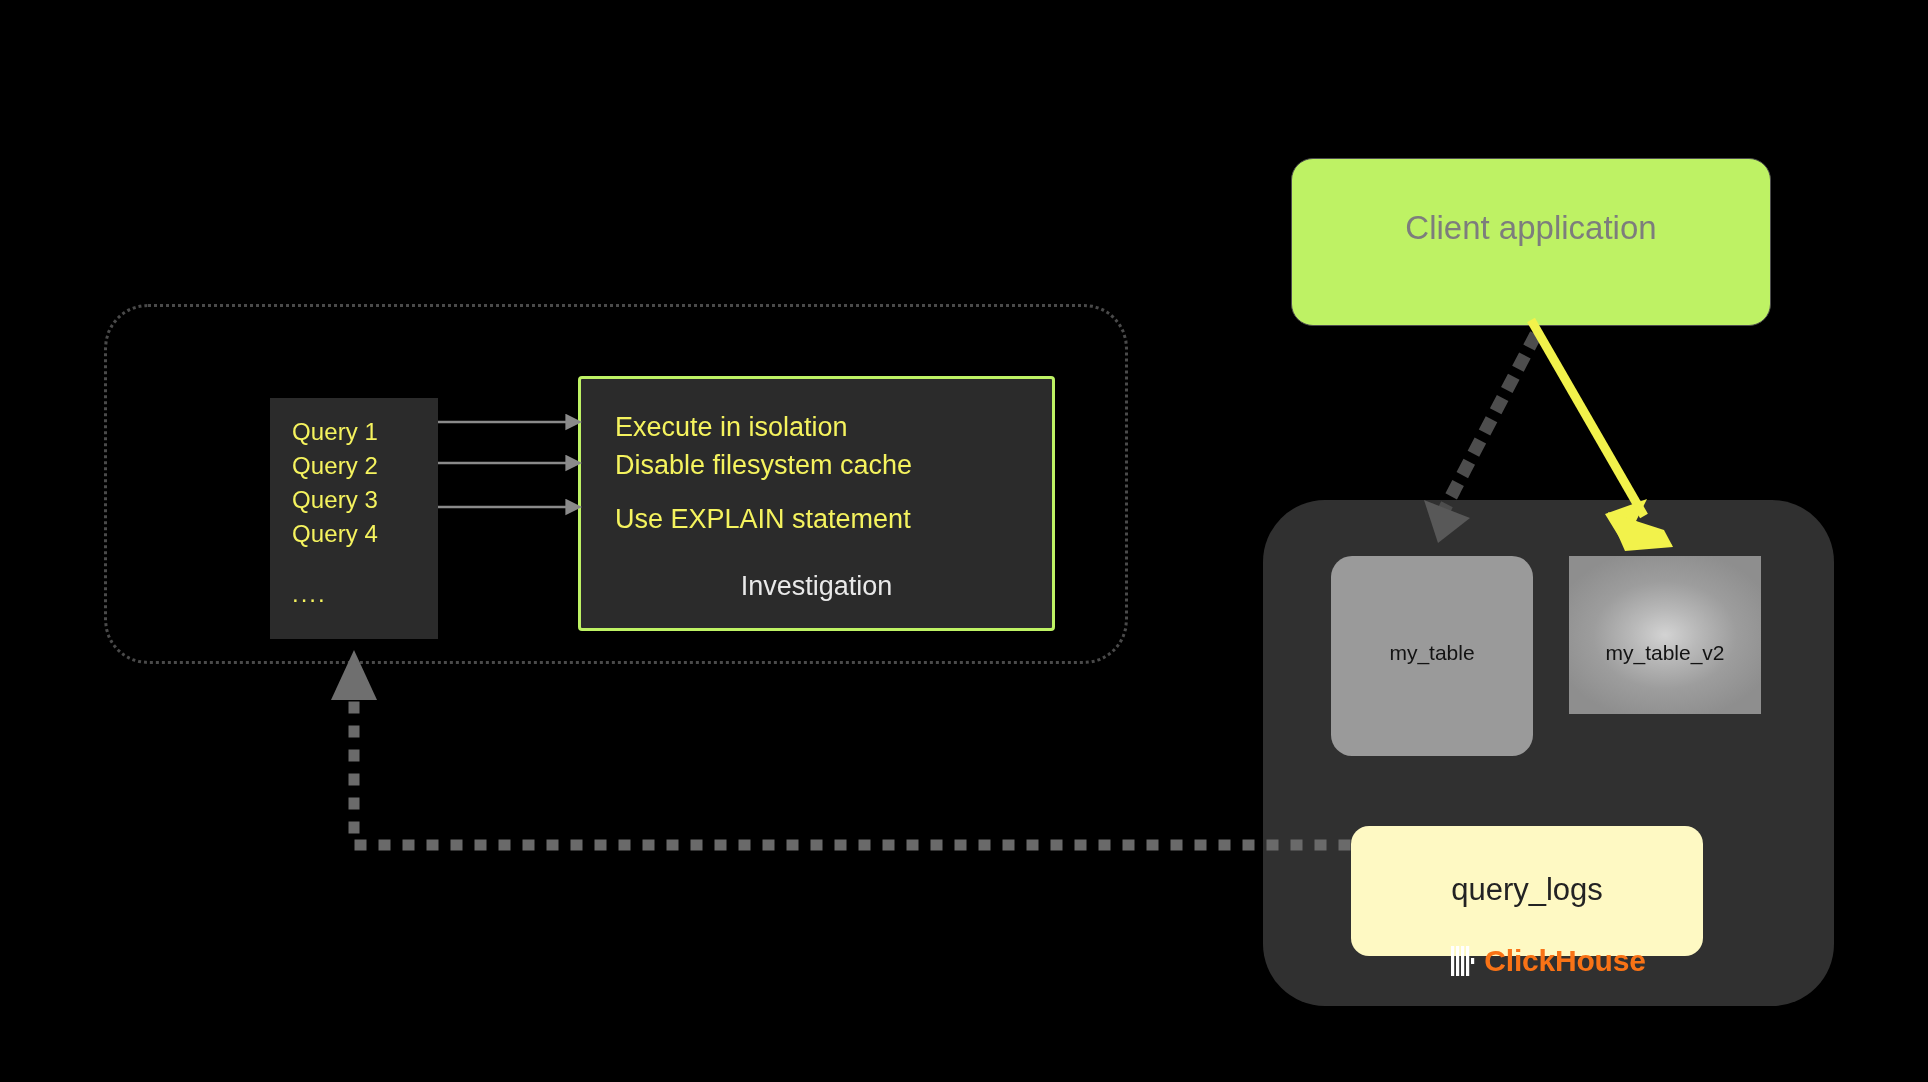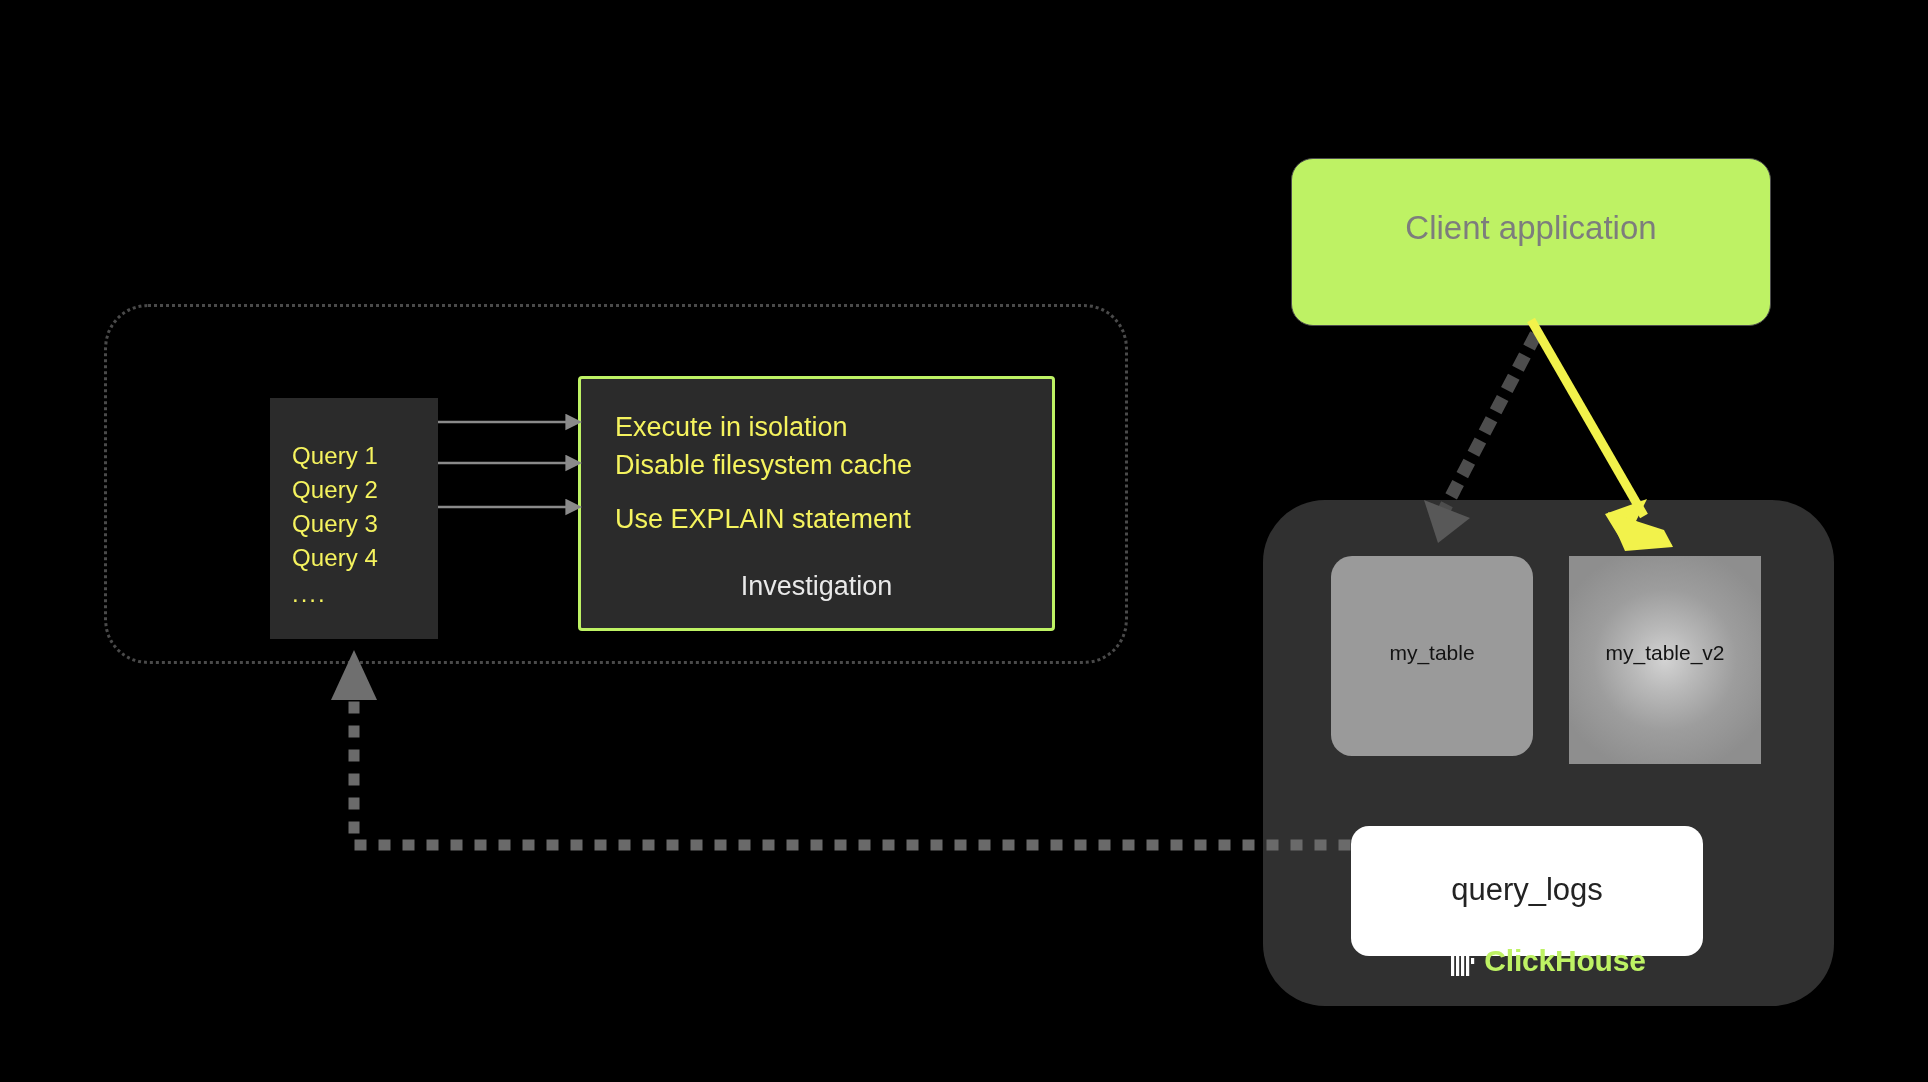--- a/index.html
+++ b/index.html
@@ -38,21 +38,20 @@
     background: #2b2b2b;
     box-sizing: border-box;
   }
   .query-item {
     position: absolute;
     left: 22px;
     color: #f5f35e;
     font-size: 24px;
     white-space: nowrap;
     letter-spacing: 0.1px;
-    margin-top: 24px;
   }
   #query-dots {
     position: absolute;
     left: 22px;
     top: 182px;
     color: #f5f35e;
     font-size: 24px;
     letter-spacing: 2px;
   }
 
@@ -127,38 +126,38 @@
     width: 202px;
     height: 200px;
     background: #9a9a9a;
     border-radius: 21px;
   }
   #my-table-v2 {
     position: absolute;
     left: 306px;
     top: 56px;
     width: 192px;
-    height: 208px;
+    height: 158px;
     background: radial-gradient(ellipse 60% 55% at 50% 50%, #d3d3d3 0%, #b9b9b9 28%, #9d9d9d 62%, #8e8e8e 100%);
   }
   .table-label {
     position: absolute;
     left: 0; right: 0;
     top: 85px;
     text-align: center;
     color: #131313;
     font-size: 21px;
   }
   #query-logs {
     position: absolute;
     left: 88px;
     top: 326px;
     width: 352px;
     height: 130px;
-    background: #ffffff;
+    background: #fef9c3;
     border-radius: 18px;
   }
   #query-logs-label {
     position: absolute;
     left: 0; right: 0;
     top: 46px;
     text-align: center;
     color: #232323;
     font-size: 31px;
   }
@@ -168,21 +167,21 @@
     position: absolute;
     left: 0; right: 0;
     bottom: 28px;
     display: flex;
     align-items: center;
     justify-content: center;
     gap: 9px;
   }
   #ch-logo-mark { display: block; }
   #ch-logo-text {
-    color: #bef264;
+    color: #f97316;
     font-size: 30px;
     font-weight: bold;
     letter-spacing: -0.2px;
   }
 
   
   #arrows {
     position: absolute;
     left: 0;
     top: 0;

